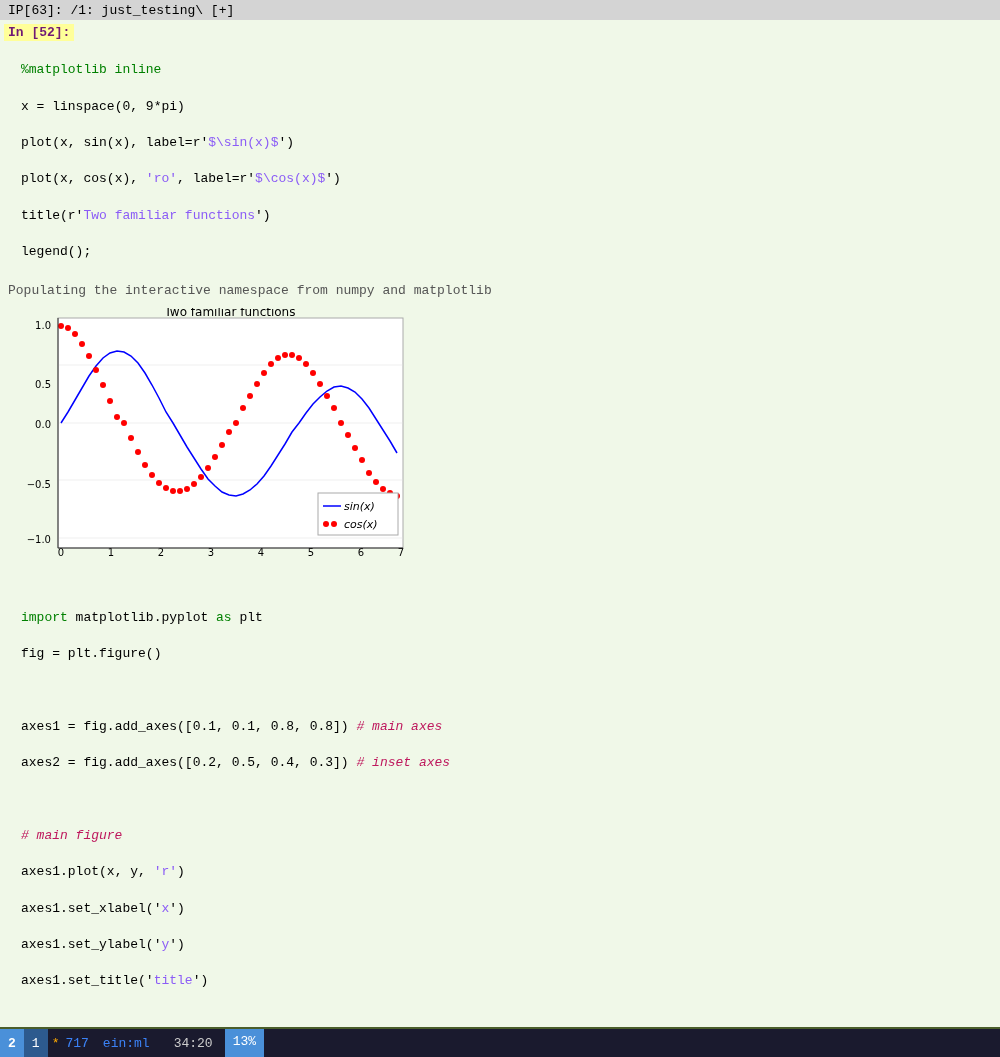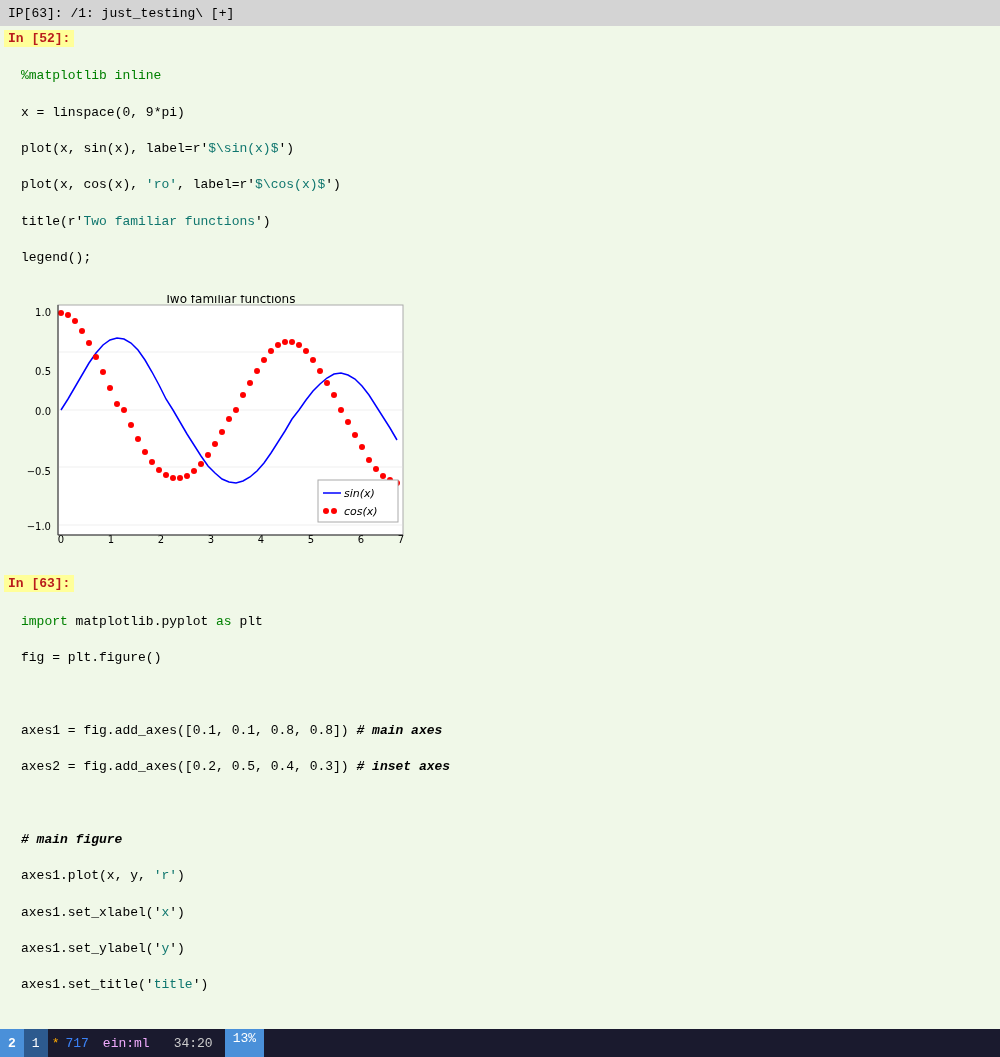--- a/index.html
+++ b/index.html
@@ -12,63 +12,63 @@
       overflow: hidden;
       position: relative;
     }
 
     
     #title-bar {
       background: #d4d4d4;
       color: #000;
       padding: 2px 8px;
       font-size: 13px;
-      height: 26px;
+      height: 20px;
       display: flex;
       align-items: center;
     }
 
     
     #notebook {
       background: #f0f8e8;
       width: 100%;
       height: calc(1057px - 22px - 28px);
       overflow-y: auto;
       overflow-x: hidden;
     }
 
     
     .cell {
       padding: 4px 0;
     }
 
     .cell-in-label {
-      color: #b91c1c;
+      color: #701a75;
       background: #ffff99;
       display: inline-block;
       padding: 1px 4px;
       font-weight: bold;
       font-size: 13px;
       margin-left: 4px;
     }
 
     .cell-code {
       background: #f0f8e8;
       padding: 2px 8px;
       white-space: pre;
       font-size: 13px;
       line-height: 1.4;
       margin-left: 13px;
     }
 
     
     .kw { color: #008000; font-weight: normal; } 
     .func { color: #000000; } 
-    .str { color: #0f766e; } 
-    .comment { color: #000000; font-style: italic; font-weight: bold; }
+    .str { color: #8b5cf6; } 
+    .comment { color: #be185d; font-style: italic; }
     .var { color: #000; }
     .magic { color: #008000; }
 
     
     #status-bar {
       background: #1a1a2e;
       color: #ccc;
       height: 28px;
       display: flex;
       align-items: center;
@@ -103,35 +103,35 @@
     }
 
     .status-file {
       color: #fff;
       padding: 0 4px;
       flex: 1;
     }
 
     .status-mode {
       padding: 0 12px;
-      color: #f0abfc;
+      color: #3b82f6;
     }
 
     .status-pos {
       padding: 0 12px;
       color: #ccc;
     }
 
     .status-pct {
       background: #4a90d9;
       color: white;
-      padding: 2px 8px;
+      padding: 8px 8px;
       height: 100%;
       display: flex;
-      align-items: flex-start;
+      align-items: flex-end;
     }
 
     
     .chart-wrapper {
       margin: 8px;
       display: inline-block;
     }
 
     svg text {
       font-family: 'DejaVu Sans', Arial, sans-serif;
@@ -156,20 +156,23 @@
     <div>
       <span class="cell-in-label">In [52]:</span>
     </div>
     <div class="cell-code">
 <span class="magic">%matplotlib inline</span>
 <br><span class="var">x</span><span class="var"> = </span><span class="func">linspace</span><span class="var">(0, 9*pi)</span>
 <br><span class="func">plot</span><span class="var">(x, </span><span class="func">sin</span><span class="var">(x), label=r'</span><span class="str">$\sin(x)$</span><span class="var">')</span>
 <br><span class="func">plot</span><span class="var">(x, </span><span class="func">cos</span><span class="var">(x), </span><span class="str">'ro'</span><span class="var">, label=r'</span><span class="str">$\cos(x)$</span><span class="var">')</span>
 <br><span class="func">title</span><span class="var">(r'</span><span class="str">Two familiar functions</span><span class="var">')</span>
 <br><span class="func">legend</span><span class="var">();</span>
+    </div>
+    <div class="output-text">
+      Populating the interactive namespace from numpy and matplotlib
     </div>
 
     
     <div class="chart-wrapper">
       <svg width="410" height="260">
 
         <rect x="50" y="10" width="345" height="230" fill="white" stroke="#aaa" stroke-width="1"></rect>
 
         <text x="222" y="8" text-anchor="middle" font-size="12" font-family="Arial">Two familiar functions</text>
 
@@ -254,23 +257,20 @@
         <circle cx="326" cy="216" r="3" fill="red"></circle>
         <text x="336" y="220" font-size="11" font-family="serif" font-style="italic">cos(x)</text>
 
         <line x1="50" y1="10" x2="50" y2="240" stroke="#333" stroke-width="1"></line>
         <line x1="50" y1="240" x2="395" y2="240" stroke="#333" stroke-width="1"></line>
       </svg>
     </div>
   </div>
 
   <div class="cell">
-    <div>
-      <span class="cell-in-label">In [63]:</span>
-    </div>
     <div class="cell-code">
 <span class="kw">import</span><span class="var"> matplotlib.pyplot </span><span class="kw">as</span><span class="var"> plt</span>
 <br><span class="var">fig</span><span class="var"> = plt.</span><span class="func">figure</span><span class="var">()</span>
 <br>
 <br><span class="var">axes1</span><span class="var"> = fig.</span><span class="func">add_axes</span><span class="var">([0.1, 0.1, 0.8, 0.8]) </span><span class="comment"># main axes</span>
 <br><span class="var">axes2</span><span class="var"> = fig.</span><span class="func">add_axes</span><span class="var">([0.2, 0.5, 0.4, 0.3]) </span><span class="comment"># inset axes</span>
 <br>
 <br><span class="comment"># main figure</span>
 <br><span class="var">axes1.</span><span class="func">plot</span><span class="var">(x, y, </span><span class="str">'r'</span><span class="var">)</span>
 <br><span class="var">axes1.</span><span class="func">set_xlabel</span><span class="var">('</span><span class="str">x</span><span class="var">')</span>

